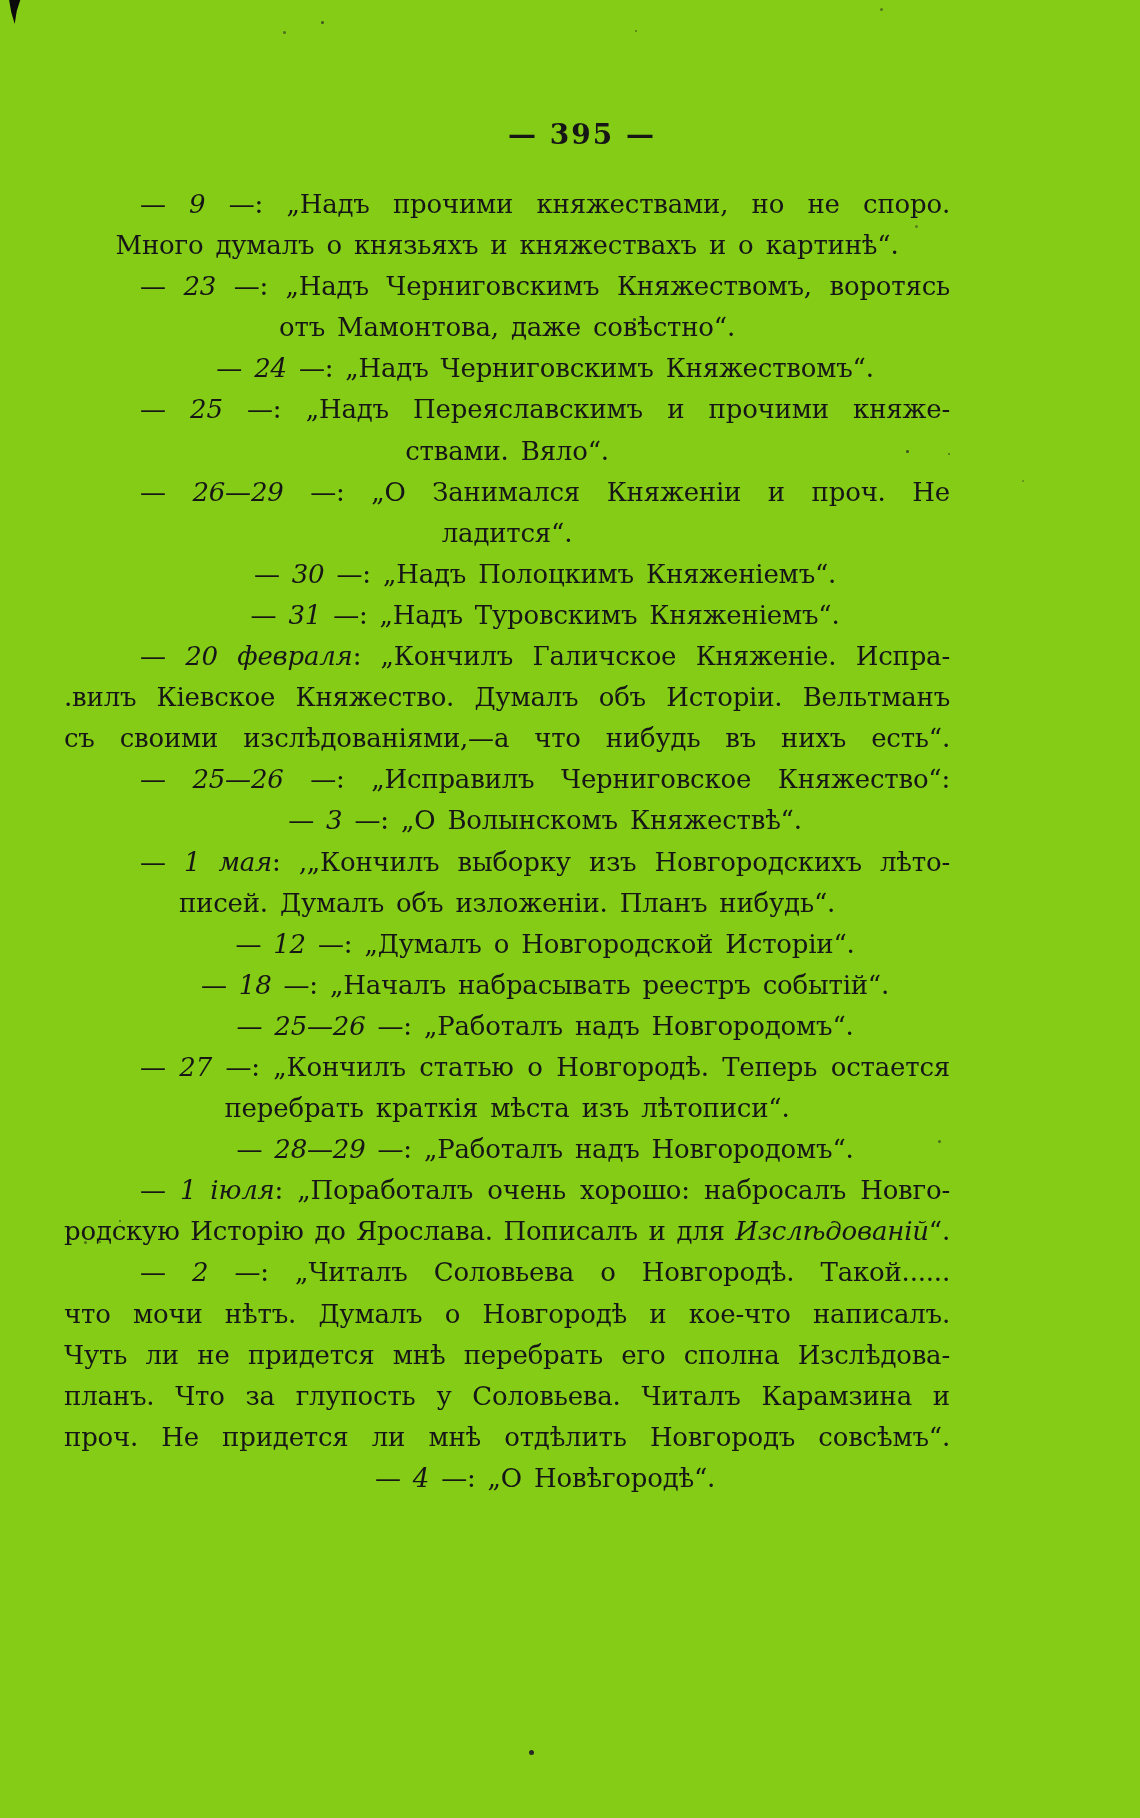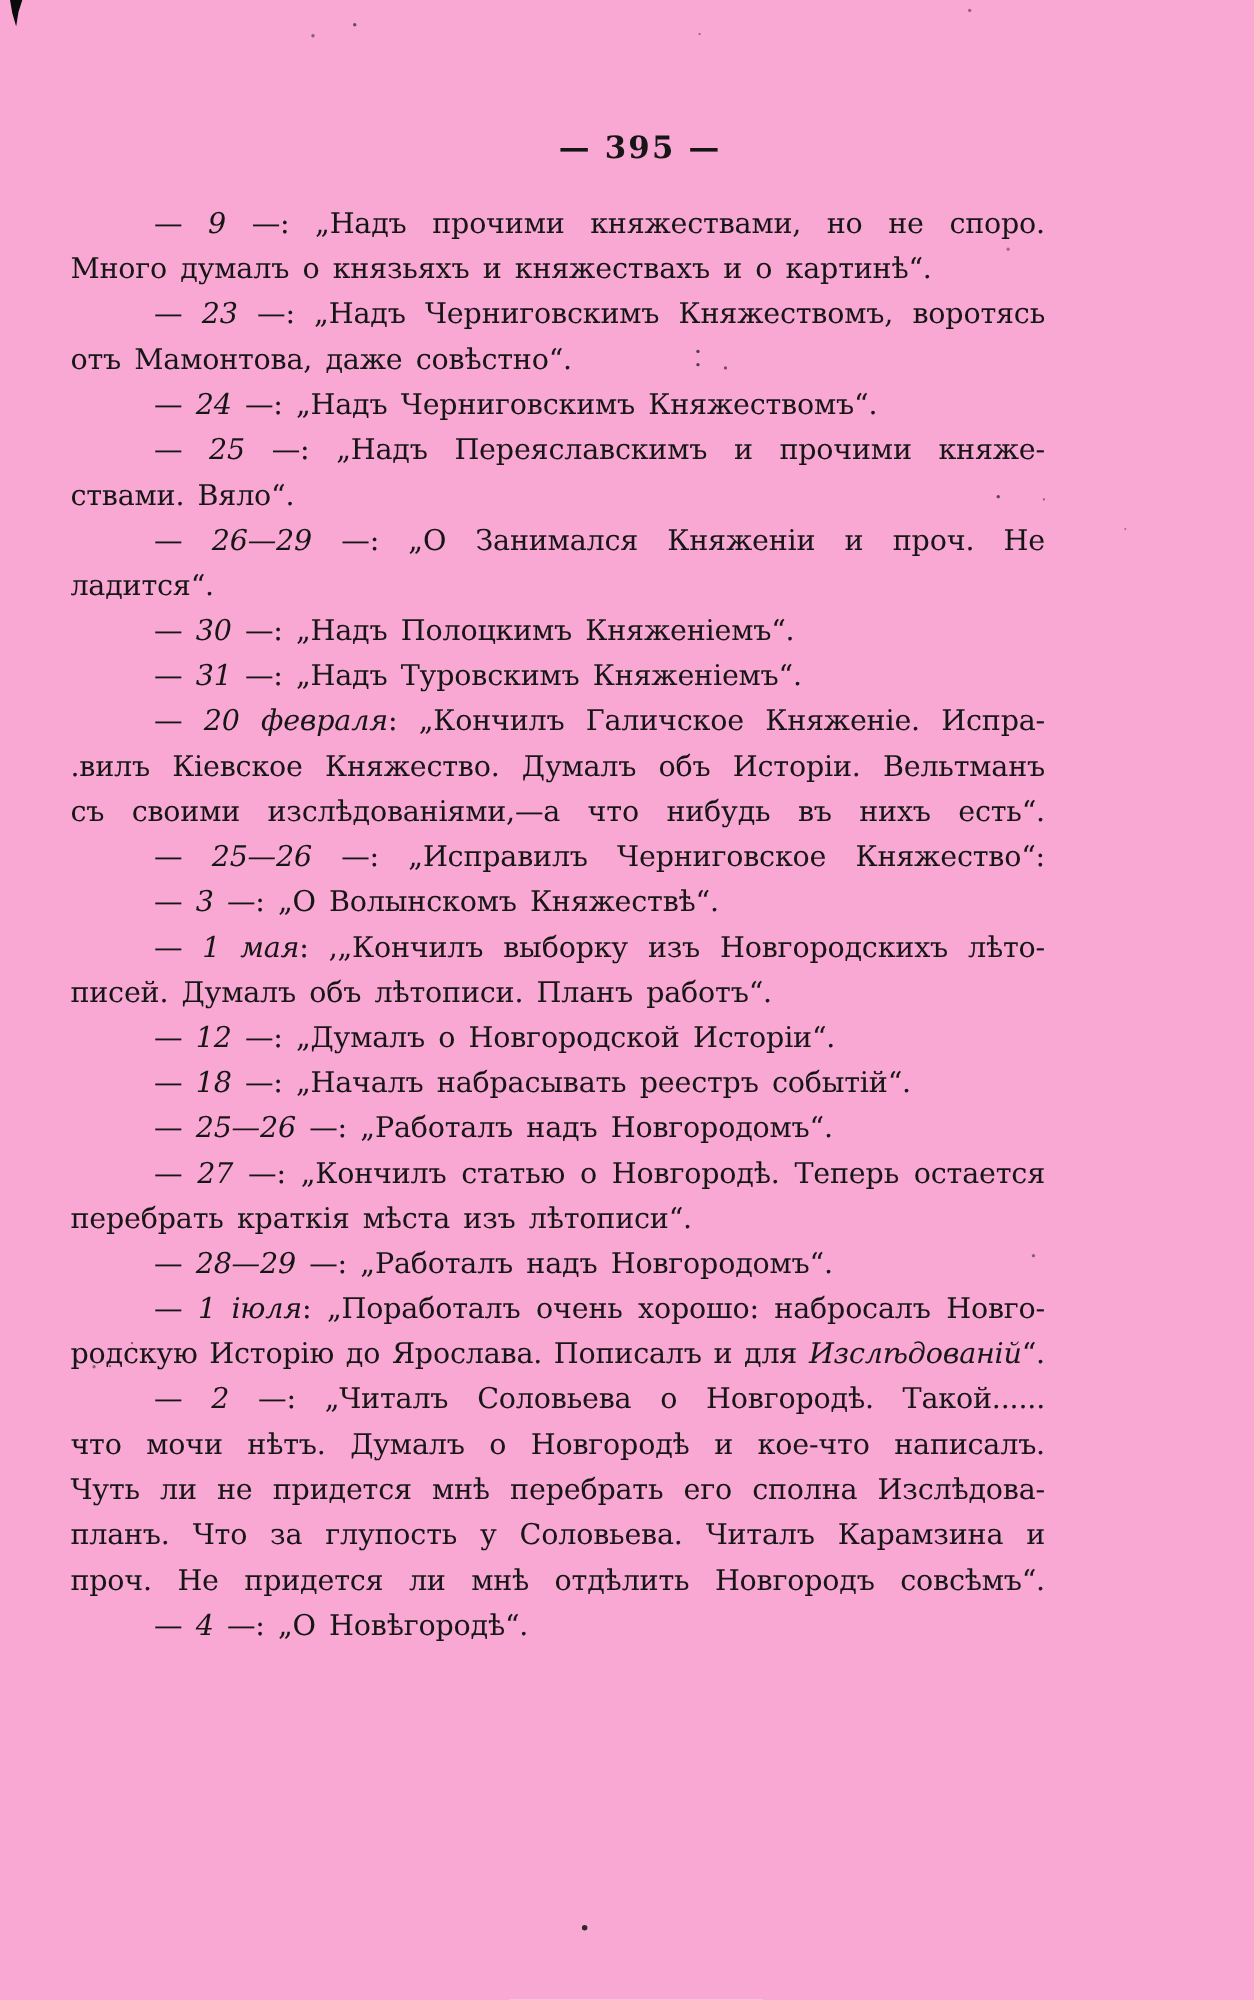--- a/index.html
+++ b/index.html
@@ -1,40 +1,40 @@
 <!DOCTYPE html>
 <html><head>
 <meta charset="utf-8">
 <style>
   html,body{margin:0;padding:0;background:#e8e8e8;}
   .sheet{
     position:relative;
     width:1140px;height:1818px;
-    background:#f9a8d4;
+    background:#84cc16;
     overflow:hidden;
     font-family:"DejaVu Serif", serif;
     color:#161616;
   }
   .pagenum{
     position:absolute;top:118px;left:0;width:100%;
     text-align:center;
     transform:translateX(12px);
     font-size:28px;
     letter-spacing:2px;
     font-weight:bold;
   }
   .textblock{
     position:absolute;left:64px;top:184px;width:886px;
     font-size:26px;
     line-height:41.1px;
     letter-spacing:-0.2px;
   }
   .line{
     height:41.1px;
-    text-align:left;
+    text-align:center;
     word-spacing:4px;
     white-space:normal;
   }
   .line.just{
     text-align:justify;
     text-align-last:justify;
     word-spacing:normal;
   }
   .line.ind{ text-indent:76px; }
   .it{ font-style:italic; }
@@ -64,21 +64,21 @@
       <div class="line ind just"><span>— </span><span class="it">26—29</span><span> —: „О Занимался Княженіи и проч. Не</span></div>
       <div class="line"><span>ладится“.</span></div>
       <div class="line ind"><span>— </span><span class="it">30</span><span> —: „Надъ Полоцкимъ Княженіемъ“.</span></div>
       <div class="line ind"><span>— </span><span class="it">31</span><span> —: „Надъ Туровскимъ Княженіемъ“.</span></div>
       <div class="line ind just"><span>— </span><span class="it">20 февраля</span><span>: „Кончилъ Галичское Княженіе. Испра-</span></div>
       <div class="line just"><span>.вилъ Кіевское Княжество. Думалъ объ Исторіи. Вельтманъ</span></div>
       <div class="line just"><span>съ своими изслѣдованіями,—а что нибудь въ нихъ есть“.</span></div>
       <div class="line ind just"><span>— </span><span class="it">25—26</span><span> —: „Исправилъ Черниговское Княжество“:</span></div>
       <div class="line ind"><span>— </span><span class="it">3</span><span> —: „О Волынскомъ Княжествѣ“.</span></div>
       <div class="line ind just"><span>— </span><span class="it">1 мая</span><span>: ‚„Кончилъ выборку изъ Новгородскихъ лѣто-</span></div>
-      <div class="line"><span>писей. Думалъ объ лѣтописи. Планъ работъ“.</span></div>
+      <div class="line"><span>писей. Думалъ объ изложеніи. Планъ нибудь“.</span></div>
       <div class="line ind"><span>— </span><span class="it">12</span><span> —: „Думалъ о Новгородской Исторіи“.</span></div>
       <div class="line ind"><span>— </span><span class="it">18</span><span> —: „Началъ набрасывать реестръ событій“.</span></div>
       <div class="line ind"><span>— </span><span class="it">25—26</span><span> —: „Работалъ надъ Новгородомъ“.</span></div>
       <div class="line ind just"><span>— </span><span class="it">27</span><span> —: „Кончилъ статью о Новгородѣ. Теперь остается</span></div>
       <div class="line"><span>перебрать краткія мѣста изъ лѣтописи“.</span></div>
       <div class="line ind"><span>— </span><span class="it">28—29</span><span> —: „Работалъ надъ Новгородомъ“.</span></div>
       <div class="line ind just"><span>— </span><span class="it">1 іюля</span><span>: „Поработалъ очень хорошо: набросалъ Новго-</span></div>
       <div class="line just"><span>родскую Исторію до Ярослава. Пописалъ и для </span><span class="it">Изслѣдованій</span><span>“.</span></div>
       <div class="line ind just"><span>— </span><span class="it">2</span><span> —: „Читалъ Соловьева о Новгородѣ. Такой......</span></div>
       <div class="line just"><span>что мочи нѣтъ. Думалъ о Новгородѣ и кое-что написалъ.</span></div>

